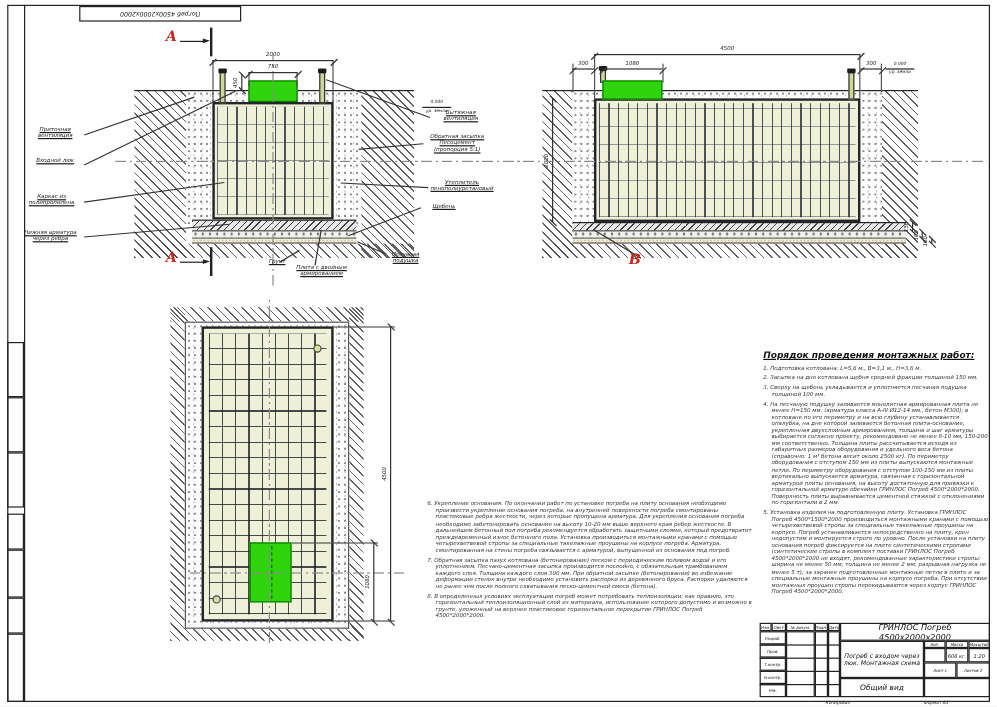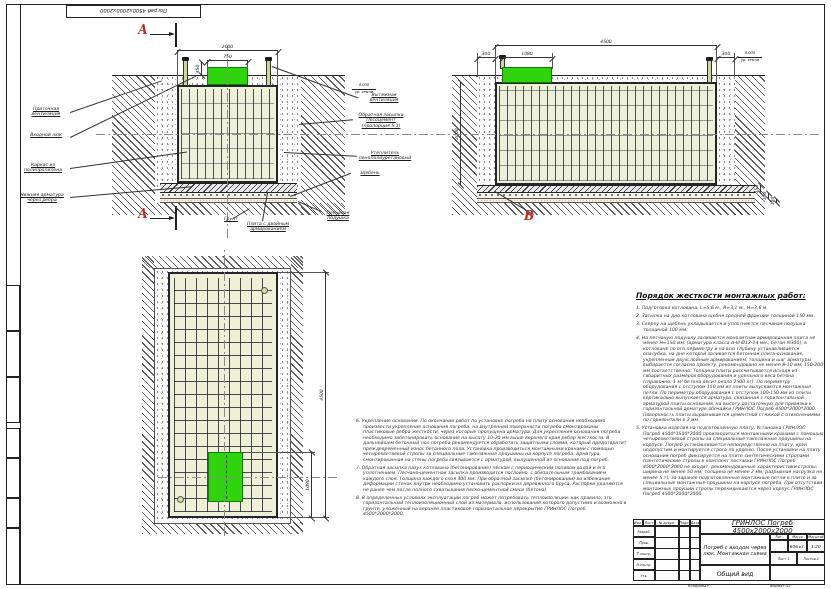--- a/index.html
+++ b/index.html
@@ -226,21 +226,21 @@
       <span>1080</span>
     </div>
 
   <div class="abs notes" style="left:356px;top:418px;width:272px;">
     <p>6. Укрепление основания. По окончании работ по установке погреба на плиту основания необходимо произвести укрепление основания погреба: на внутренней поверхности погреба смонтированы пластиковые ребра жесткости, через которые пропущена арматура. Для укрепления основания погреба необходимо забетонировать основание на высоту 10-20 мм выше верхнего края ребер жесткости. В дальнейшем бетонный пол погреба рекомендуется обработать защитными слоями, который предотвратит преждевременный износ бетонного пола. Установка производиться монтажными кранами с помощью четырехветвевой стропы за специальные такелажные проушины на корпусе погреба. Арматура, смонтированная на стены погреба связывается с арматурой, выпущенной из основания под погреб.</p>
     <p>7. Обратная засыпка пазух котлована (бетонирование) песком с периодическим поливом водой и его уплотнением. Песчано-цементная засыпка производится послойно, с обязательным трамбованием каждого слоя. Толщина каждого слоя 300 мм. При обратной засыпке (бетонировании) во избежание деформации стенок внутри необходимо установить распорки из деревянного бруса. Распорки удаляются не ранее чем после полного схватывания песко-цементной смеси (бетона).</p>
     <p>8. В определенных условиях эксплуатации погреб может потребовать теплоизоляции: как правило, это горизонтальный теплоизоляционный слой из материала, использование которого допустимо и возможно в грунте, уложенный на верхнее пластиковое горизонтальное перекрытие ГРИНЛОС Погреб 4500*2000*2000.</p>
   </div>
 
   <div class="abs notes" style="left:636px;top:291px;width:188px;">
-    <div class="notes-title">Порядок жесткости монтажных работ:</div>
+    <div class="notes-title">Порядок проведения монтажных работ:</div>
     <p>1. Подготовка котлована: L=5,6 м., B=3,1 м., H=3,6 м.</p>
     <p>2. Засыпка на дно котлована щебня средней фракции толщиной 150 мм.</p>
     <p>3. Сверху на щебень укладывается и уплотняется песчаная подушка толщиной 100 мм.</p>
     <p>4. На песчаную подушку заливается монолитная армированная плита не менее Н=150 мм. (арматура класса А-III Ø12-14 мм., бетон М300); в котловане по его периметру и на всю глубину устанавливается опалубка, на дне которой заливается бетонная плита-основание, укрепленная двухслойным армированием, толщина и шаг арматуры выбирается согласно проекту, рекомендовано не менее 8-10 мм, 150-200 мм соответственно. Толщина плиты рассчитывается исходя из габаритных размеров оборудования и удельного веса бетона (справочно: 1 м³ бетона весит около 2500 кг). По периметру оборудования с отступом 150 мм из плиты выпускаются монтажные петли. По периметру оборудования с отступом 100-150 мм из плиты вертикально выпускается арматура, связанная с горизонтальной арматурой плиты основания, на высоту достаточную для привязки к горизонтальной арматуре обечайки ГРИНЛОС Погреб 4500*2000*2000. Поверхность плиты выравнивается цементной стяжкой с отклонениями по горизонтали в 2 мм.</p>
     <p>5. Установка изделия на подготовленную плиту. Установка ГРИНЛОС Погреб 4500*1500*2000 производиться монтажными кранами с помощью четырехветвевой стропы за специальные такелажные проушины на корпусе. Погреб устанавливается непосредственно на плиту, крен недопустим и монтируется строго по уровню. После установки на плиту основания погреб фиксируется на плите синтетическими стропами (синтетические стропы в комплект поставки ГРИНЛОС Погреб 4500*2000*2000 не входят, рекомендованные характеристики стропы: ширина не менее 50 мм; толщина не менее 2 мм; разрывная нагрузка не менее 5 т); за заранее подготовленные монтажные петли в плите и за специальные монтажные проушины на корпусе погреба. При отсутствии монтажных проушин стропы перекидываются через корпус ГРИНЛОС Погреб 4500*2000*2000.</p>
   </div>
 
   <div class="abs" style="left:633px;top:519px;width:192px;height:62px;">
 
     <div class="tb t3" style="left:0;top:0;width:10px;height:7px;">Изм.</div>
@@ -256,21 +256,21 @@
     <div class="tb t3" style="left:0;top:51px;width:22px;height:11px;">Утв.</div>
     <div class="tb" style="left:22px;top:7px;width:24px;height:55px;"></div>
     <div class="tb" style="left:46px;top:7px;width:11px;height:55px;"></div>
     <div class="tb" style="left:57px;top:7px;width:10px;height:55px;"></div>
 
     <div class="abs line" style="left:0;top:18px;width:67px;height:1px;"></div>
     <div class="abs line" style="left:0;top:29px;width:67px;height:1px;"></div>
     <div class="abs line" style="left:0;top:40px;width:67px;height:1px;"></div>
     <div class="abs line" style="left:0;top:51px;width:67px;height:1px;"></div>
 
-    <div class="tb t7" style="left:67px;top:0;width:125px;height:15px;text-decoration:underline;">ГРИНЛОС Погреб 4500x2000x2000</div>
+    <div class="tb t7" style="left:67px;top:0;width:125px;height:15px;">ГРИНЛОС Погреб 4500x2000x2000</div>
 
     <div class="tb t5" style="left:67px;top:15px;width:70px;height:31px;padding:1px;">Погреб с входом через люк. Монтажная схема</div>
 
     <div class="tb t6" style="left:67px;top:46px;width:70px;height:16px;">Общий вид</div>
 
     <div class="tb t3" style="left:137px;top:15px;width:18px;height:6px;">Лит.</div>
     <div class="tb t3" style="left:155px;top:15px;width:19px;height:6px;">Масса</div>
     <div class="tb t3" style="left:174px;top:15px;width:18px;height:6px;">Масштаб</div>
     <div class="tb t4" style="left:137px;top:21px;width:18px;height:12px;"></div>
     <div class="tb t4" style="left:155px;top:21px;width:19px;height:12px;">606 кг.</div>

